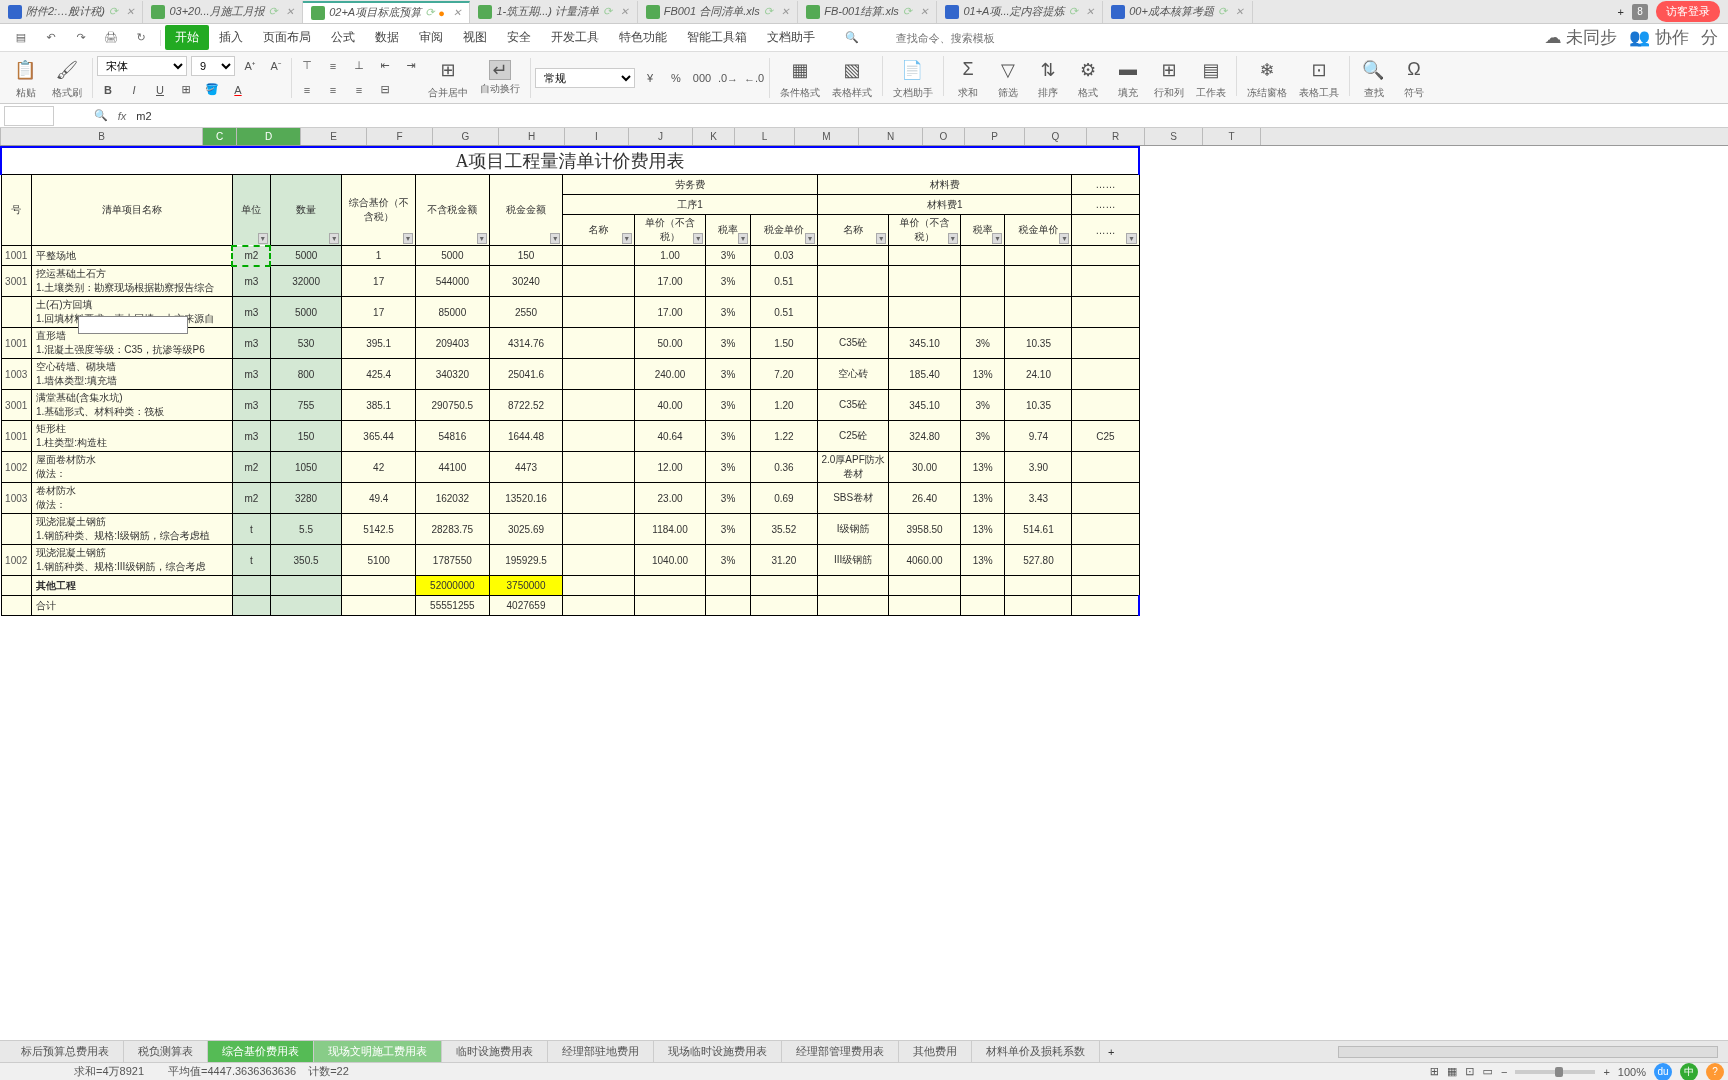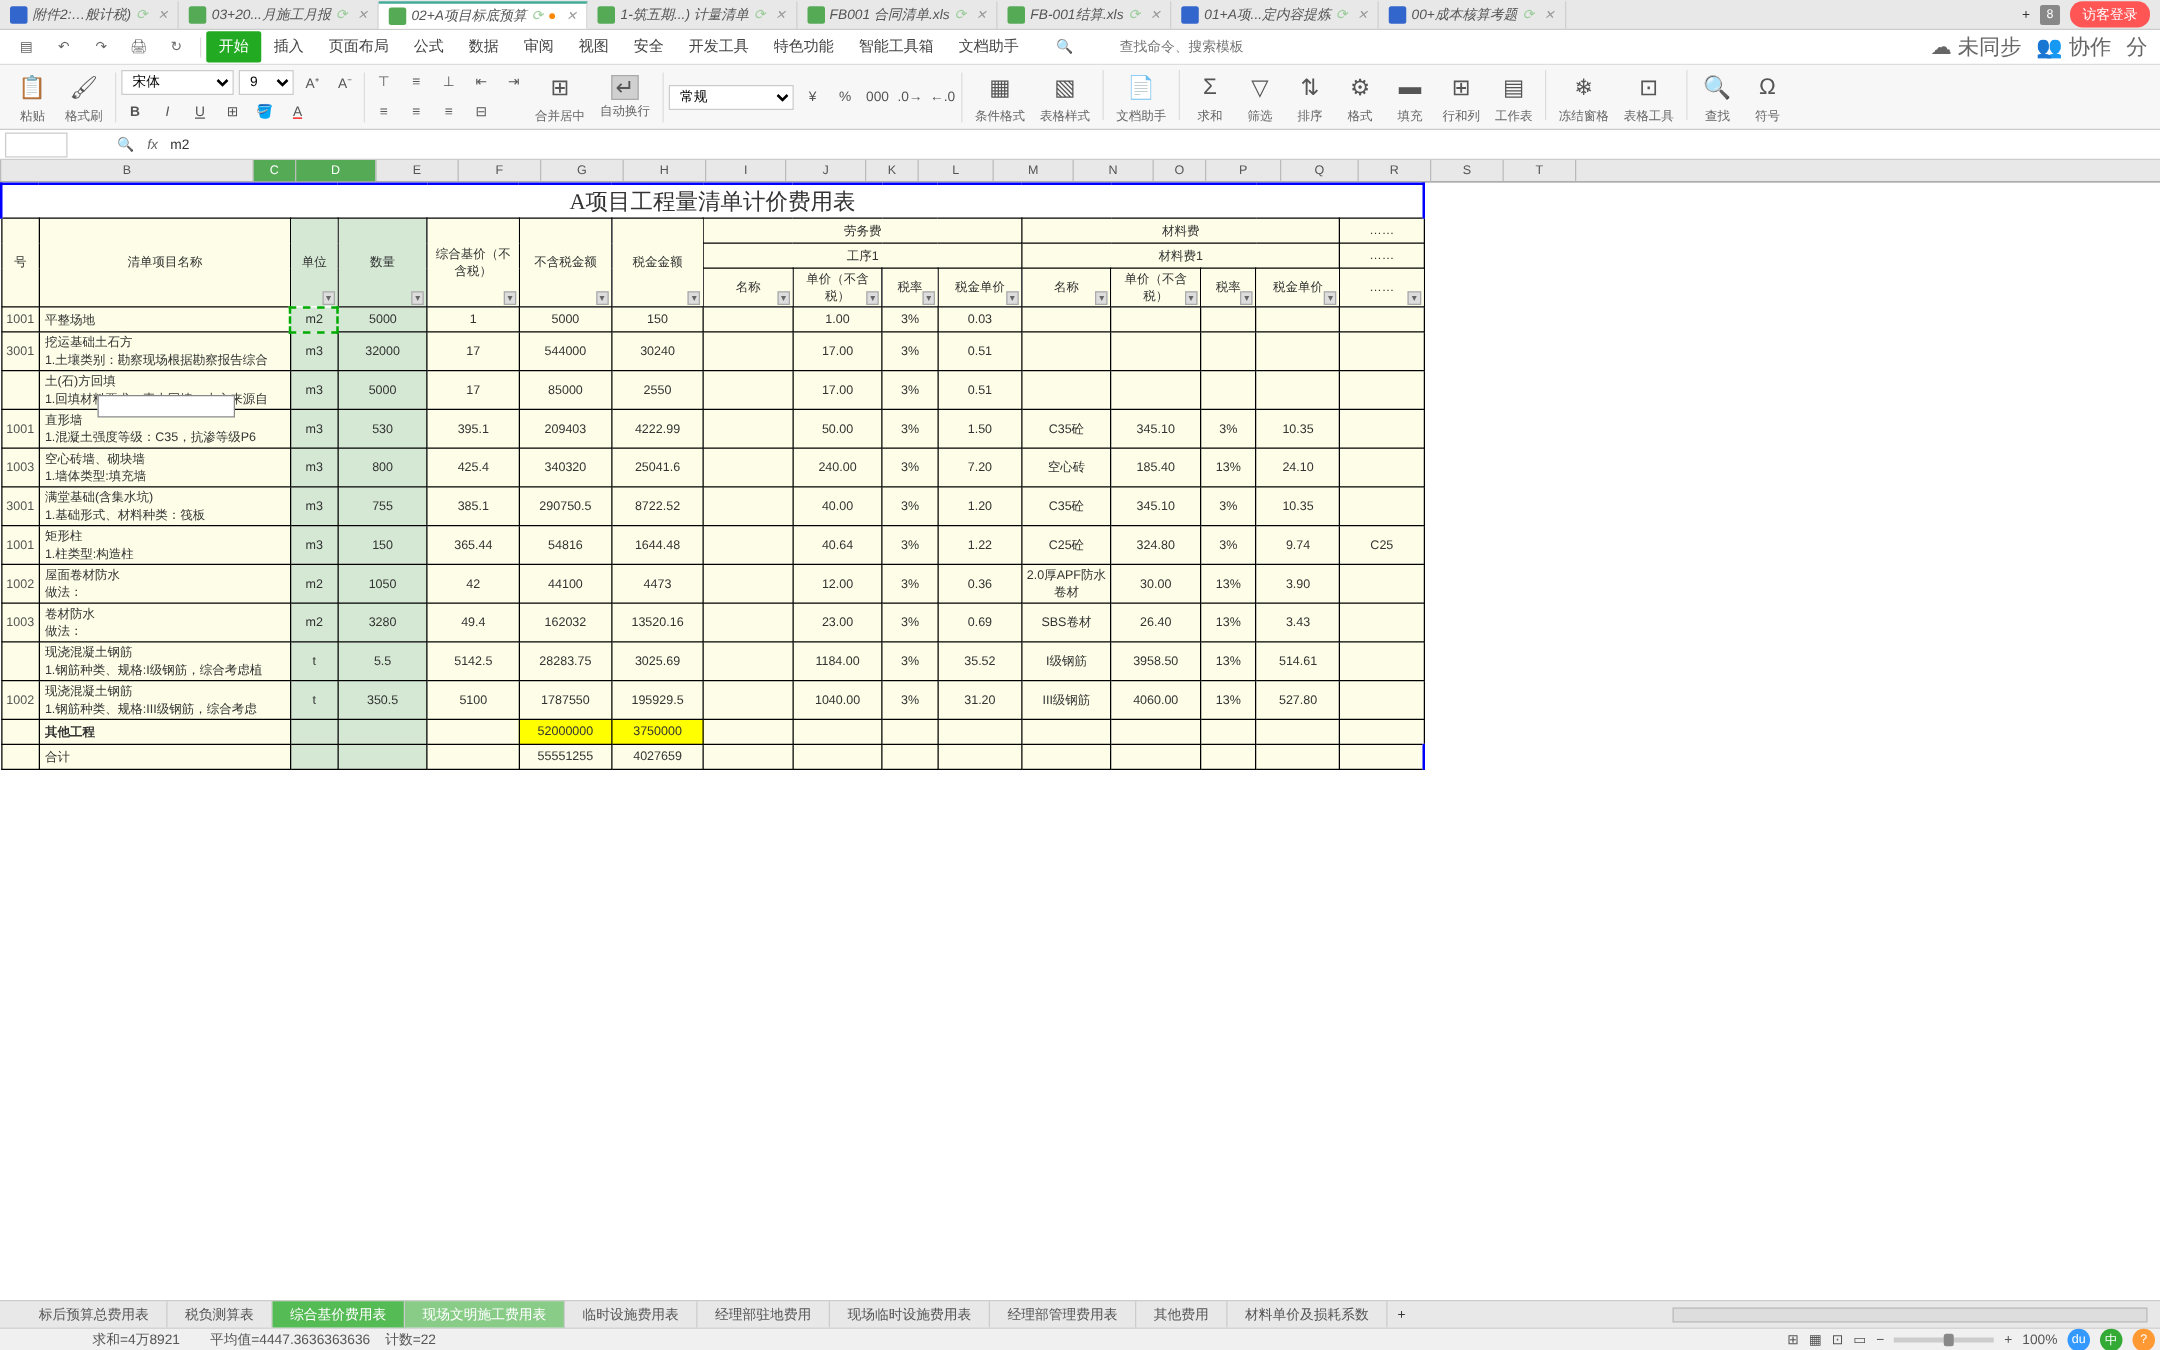--- a/index.html
+++ b/index.html
@@ -53,21 +53,21 @@
   table.data .title-row td{font-size:18px;font-family:"SimSun";height:26px;border:none;background:#fff}
   table.data .filter{position:relative}
   table.data .filter::after{content:"▾";position:absolute;right:2px;bottom:1px;font-size:8px;color:#666;background:#ddd;padding:0 2px;border:1px solid #aaa}
   .yellow-cell{background:#ffff00 !important}
   .sel-col{background:#d4e8d4 !important}
   .rownum{background:#e8e8e8;border-right:2px solid #0a0;font-size:10px;color:#555;width:22px}
   .desc-col{text-align:left !important;padding-left:4px !important}
   .watermark{position:absolute;top:290px;left:420px;font-size:60px;color:rgba(0,0,0,0.08);font-family:"SimSun";pointer-events:none;letter-spacing:20px}
   
   
-  .sheet-tabs{height:22px;background:#e8e8e8;display:flex;align-items:center;border-top:1px solid #ccc;padding-left:17px}
+  .sheet-tabs{height:22px;background:#e8e8e8;display:flex;align-items:center;border-top:1px solid #ccc;padding-left:7px}
   .st{padding:3px 14px;font-size:11px;color:#555;cursor:pointer;border-right:1px solid #ccc}
   .st.active{background:#5b5;color:#fff}
   .st.alt{background:#8c8;color:#fff}
   .sheet-tabs-right{margin-left:auto;display:flex;align-items:center;gap:6px;padding-right:10px}
   .scroll-track{width:380px;height:12px;background:#ddd;border:1px solid #bbb}
   
   
   .status{height:18px;background:#f0f0f0;display:flex;align-items:center;border-top:1px solid #ccc;font-size:11px;color:#555;padding:0 4px}
   .status-right{margin-left:auto;display:flex;align-items:center;gap:8px}
   .zoom-slider{width:80px;height:4px;background:#ccc;position:relative}
@@ -423,21 +423,21 @@
     <td></td>
     <td></td>
           </tr>
           <tr>
             <td class="rownum">1001</td>
     <td class="desc-col">直形墙<br>1.混凝土强度等级：C35，抗渗等级P6</td>
     <td class="sel-col">m3</td>
     <td class="sel-col">530</td>
     <td>395.1</td>
     <td>209403</td>
-    <td>4222.99</td>
+    <td>4314.76</td>
     <td></td>
     <td>50.00</td>
     <td>3%</td>
     <td>1.50</td>
     <td>C35砼</td>
     <td>345.10</td>
     <td>3%</td>
     <td>10.35</td>
     <td></td>
           </tr>

